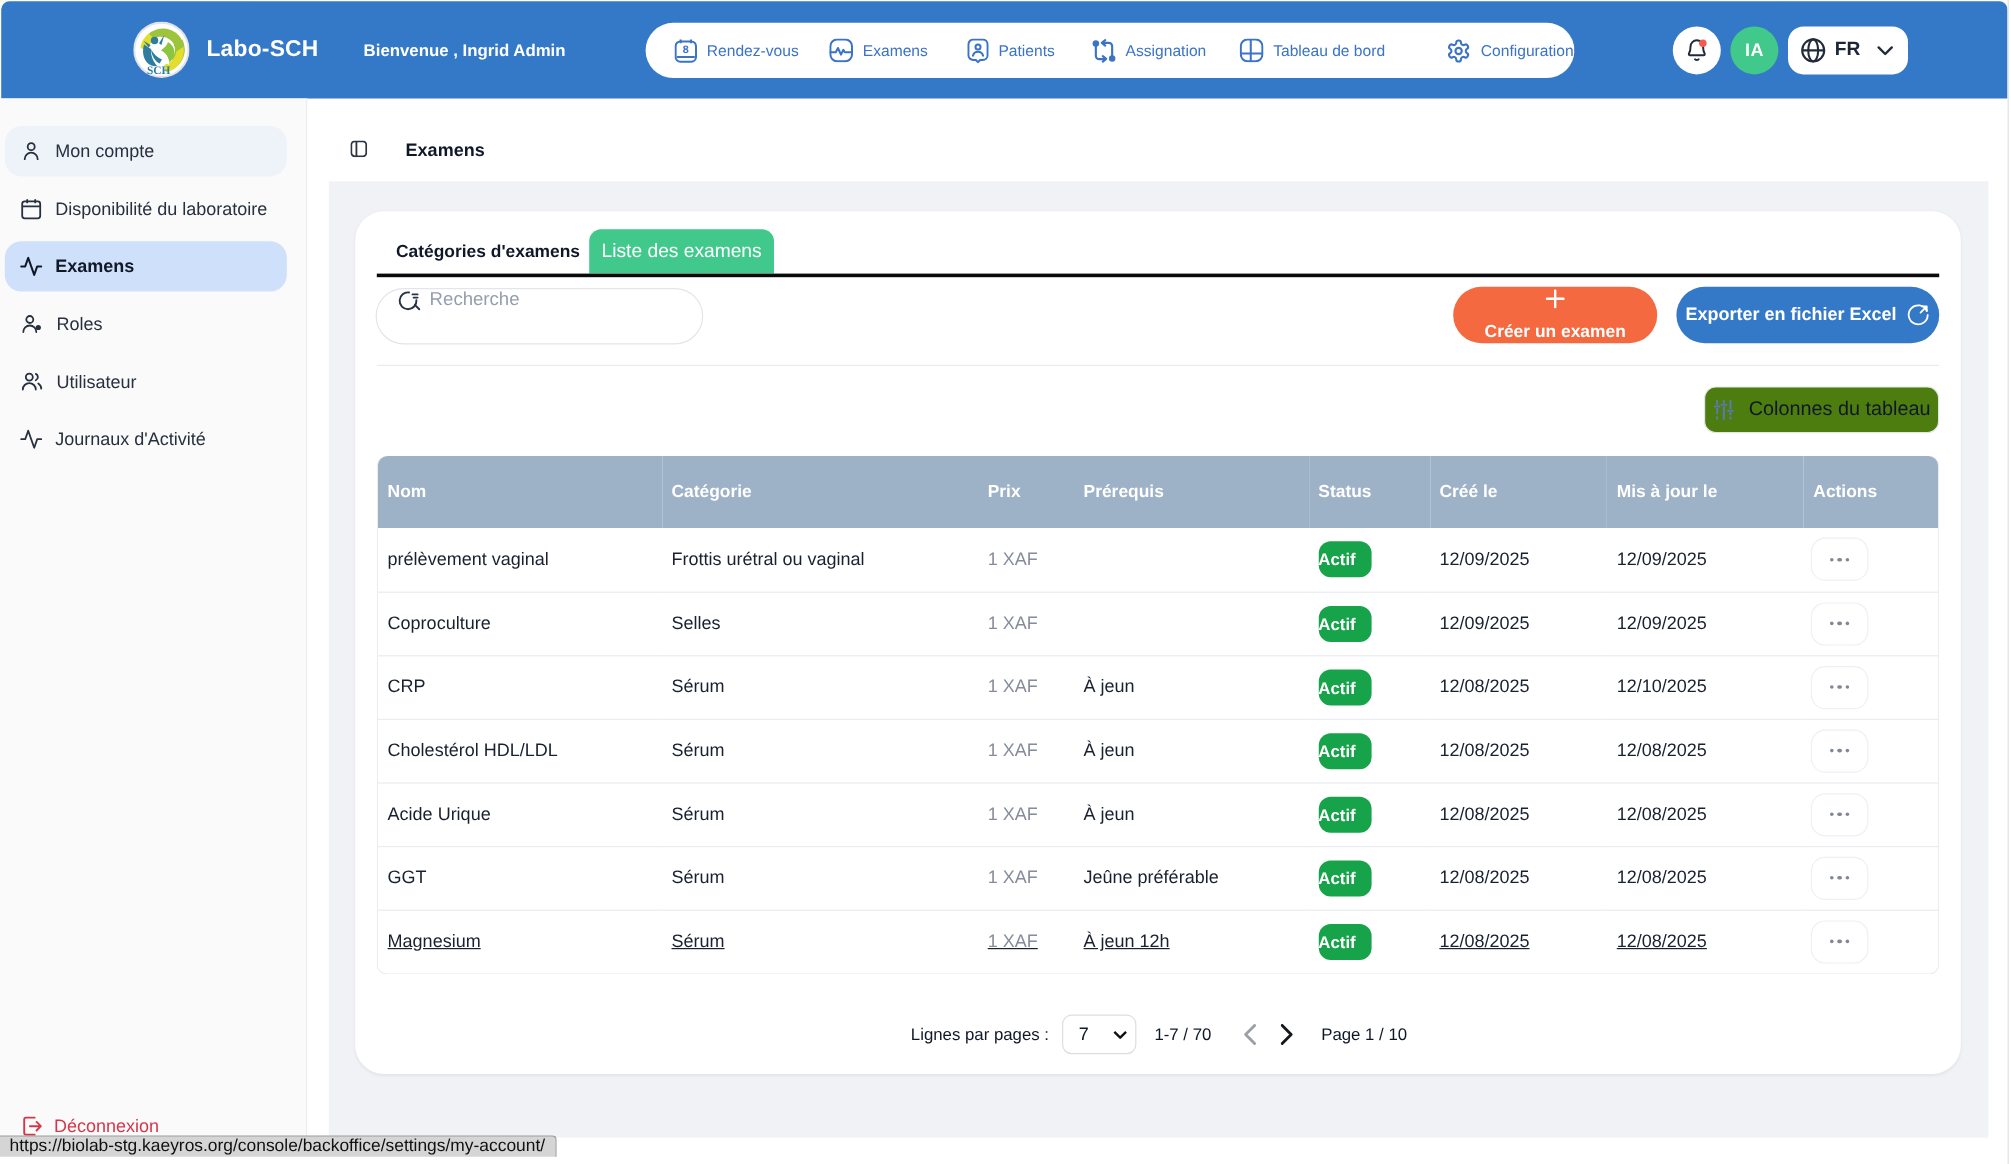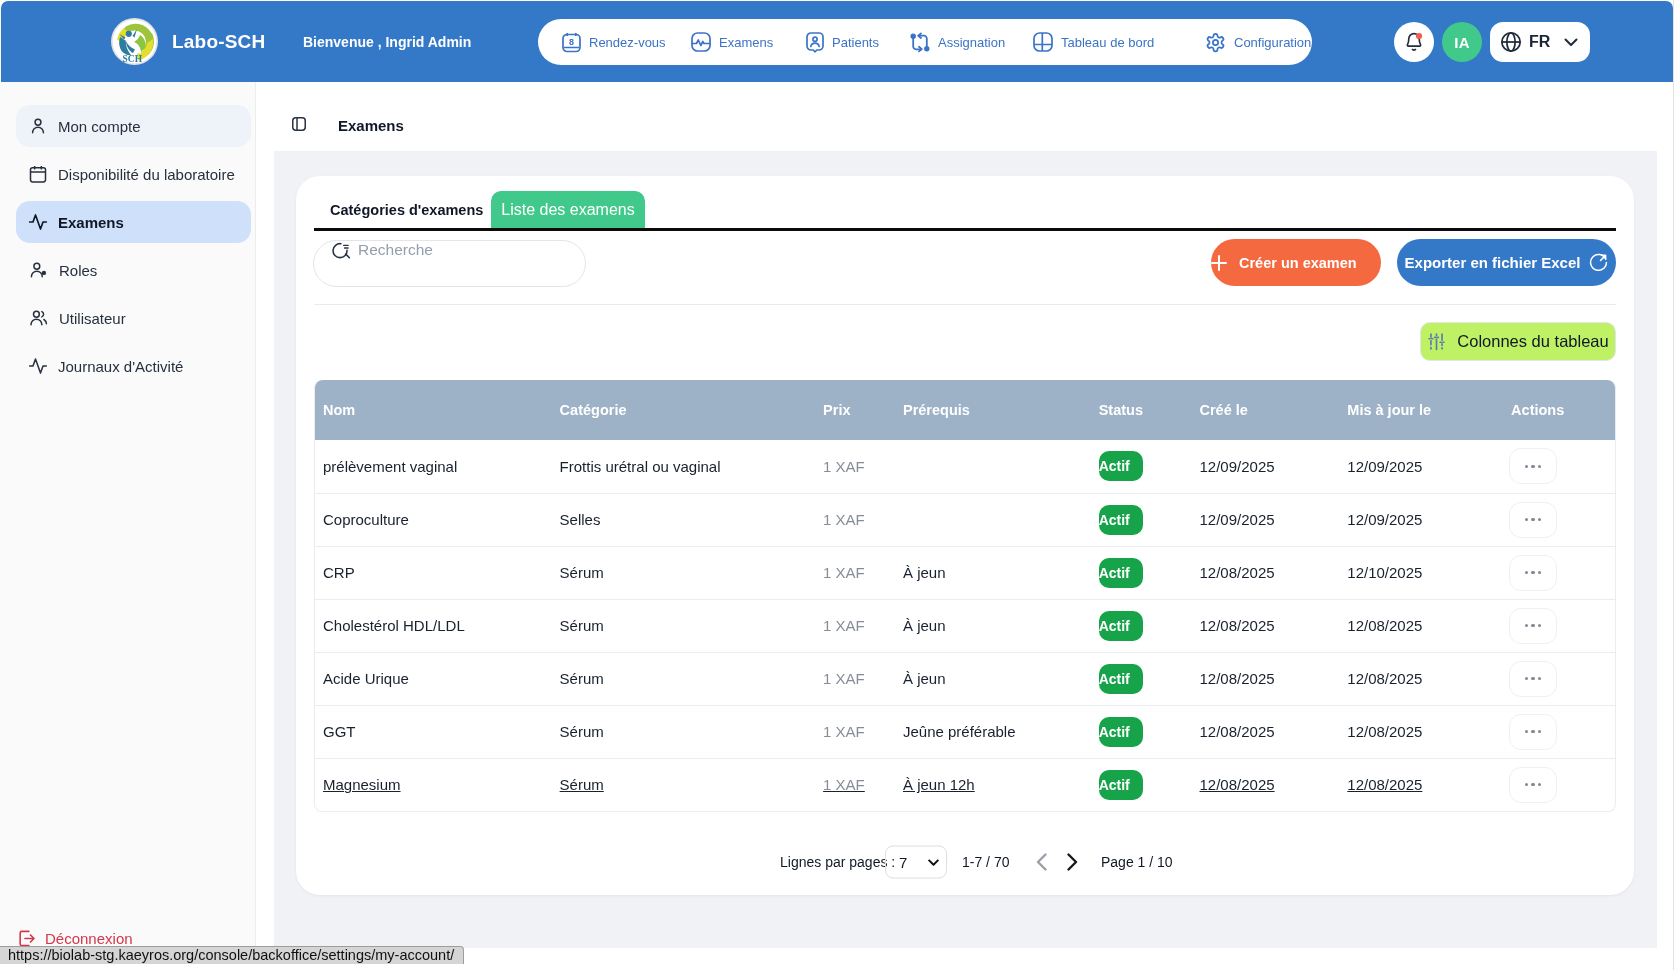--- a/index.html
+++ b/index.html
@@ -23,21 +23,21 @@
   background:#fff; display:flex; align-items:center; justify-content:center; }
 #avatar { position:absolute; left:1441px; top:21px; width:40px; height:40px; border-radius:50%;
   background:#41c98c; color:#fff; font-weight:bold; font-size:15px;
   display:flex; align-items:center; justify-content:center; letter-spacing:.3px; }
 #lang { position:absolute; left:1489px; top:21px; width:100px; height:40px; border-radius:13px;
   background:#fff; display:flex; align-items:center; color:#1d2637; }
 
 
 #sidebar { position:absolute; left:0; top:82px; width:256px; height:866px;
   background:#fafafa; border-right:1px solid #ededed; }
-.sitem { position:absolute; left:16px; width:235px; height:42px; border-radius:14px;
+.sitem { position:absolute; left:4px; width:235px; height:42px; border-radius:14px;
   display:flex; align-items:center; color:#27303e; font-size:15px; white-space:nowrap; }
 .sitem svg { margin-left:12px; margin-right:10px; flex:none; }
 .sitem.first { background:#eef2f9; }
 .sitem.active { background:#cfe0fa; font-weight:bold; color:#101828; }
 #logout { position:absolute; left:17px; top:847px; display:flex; align-items:center; gap:9px;
   color:#d4374c; font-size:15px; }
 
 
 #pagehead { position:absolute; left:257px; top:82px; width:1407px; height:69px; background:#fff; }
 #toggle { position:absolute; left:292px; top:117px; }
@@ -51,26 +51,26 @@
 #tab2 { position:absolute; left:491px; top:191px; width:154px; height:37px; background:#41c98c;
   border-radius:10px 10px 0 0; color:#fff; font-weight:normal; font-size:16px;
   display:flex; align-items:center; justify-content:center; }
 #tabline { position:absolute; left:314px; top:228px; width:1302px; height:3px; background:#0b0b0b; }
 
 #search { position:absolute; left:313px; top:240px; width:273px; height:47px;
   border:1px solid #e2e5ea; border-radius:24px; display:flex; }
 #search .ph { color:#949ead; font-size:15.5px; margin-left:6px; }
 #btn-create { position:absolute; left:1211px; top:239px; width:170px; height:47px; background:#f4693f;
   border-radius:24px; color:#fff; font-weight:bold; font-size:14.5px;
-  display:flex; align-items:center; gap:12px; }
+  display:flex; align-items:center; justify-content:center; gap:12px;flex-direction:column; }
 #btn-export { position:absolute; left:1397px; top:239px; width:219px; height:47px; background:#3478c8;
   border-radius:24px; color:#fff; font-weight:bold; font-size:15px;
   display:flex; align-items:center; justify-content:center; gap:9px; }
 #divider { position:absolute; left:314px; top:304px; width:1302px; height:1px; background:#e9ebef; }
-#btn-cols { position:absolute; left:1420px; top:322px; width:196px; height:39px; background:#bef264;
+#btn-cols { position:absolute; left:1420px; top:322px; width:196px; height:39px; background:#4d7c0f;
   border:1px solid #e2e5ea; border-radius:10px; display:flex; align-items:center;
   justify-content:center; gap:11px; font-size:16.5px; color:#101828; }
 
 
 #tablewrap { position:absolute; left:314px; top:380px; width:1302px; border:1px solid #e9ecf0;
   border-top:none; border-radius:8px; }
 table { width:100%; border-collapse:collapse; font-size:15px; color:#19212e; }
 
 thead th { background:#9db1c7; color:#fff; font-weight:bold; font-size:14.5px; text-align:left;
   height:60px; padding:0 0 0 8px; }
@@ -83,21 +83,21 @@
 .xaf { color:#868d99; }
 .badge { display:inline-block; width:44px; height:30px; line-height:30px; text-align:left;
   background:#16a34a; color:#fff; font-weight:bold; font-size:14px; border-radius:10px; }
 .dots { display:inline-flex; width:48px; height:36px; border:1px solid #eef0f3; border-radius:12px;
   align-items:center; justify-content:center; gap:3px; margin-left:-2px; }
 .dots i { width:3.4px; height:3.4px; border-radius:50%; background:#818893; }
 
 
 #pager { position:absolute; left:0; top:845px; width:100%; height:34px; font-size:14px; color:#101828; }
 #pager > * { position:absolute; top:50%; transform:translateY(-50%); }
-#pager .p1 { left:780px; }
+#pager .p1 { left:759px; }
 #sel { left:885px; width:62px; height:33px; border:1px solid #dedede; border-radius:8px;
   display:flex; align-items:center; justify-content:space-between; padding:0 6px 0 13px; font-size:15px; }
 #pager .p2 { left:962px; }
 #chl { left:1036px; } #chr { left:1067px; }
 #pager .p3 { left:1101px; }
 
 
 #tooltip { position:absolute; left:0; top:946px; width:464px; height:18px; background:#d5d5d5;
   border:1px solid #9d9d9d; border-left:none; border-bottom:none; border-radius:0 4px 0 0;
   font-size:14.5px; color:#101010; line-height:17px; padding-left:8px; }

